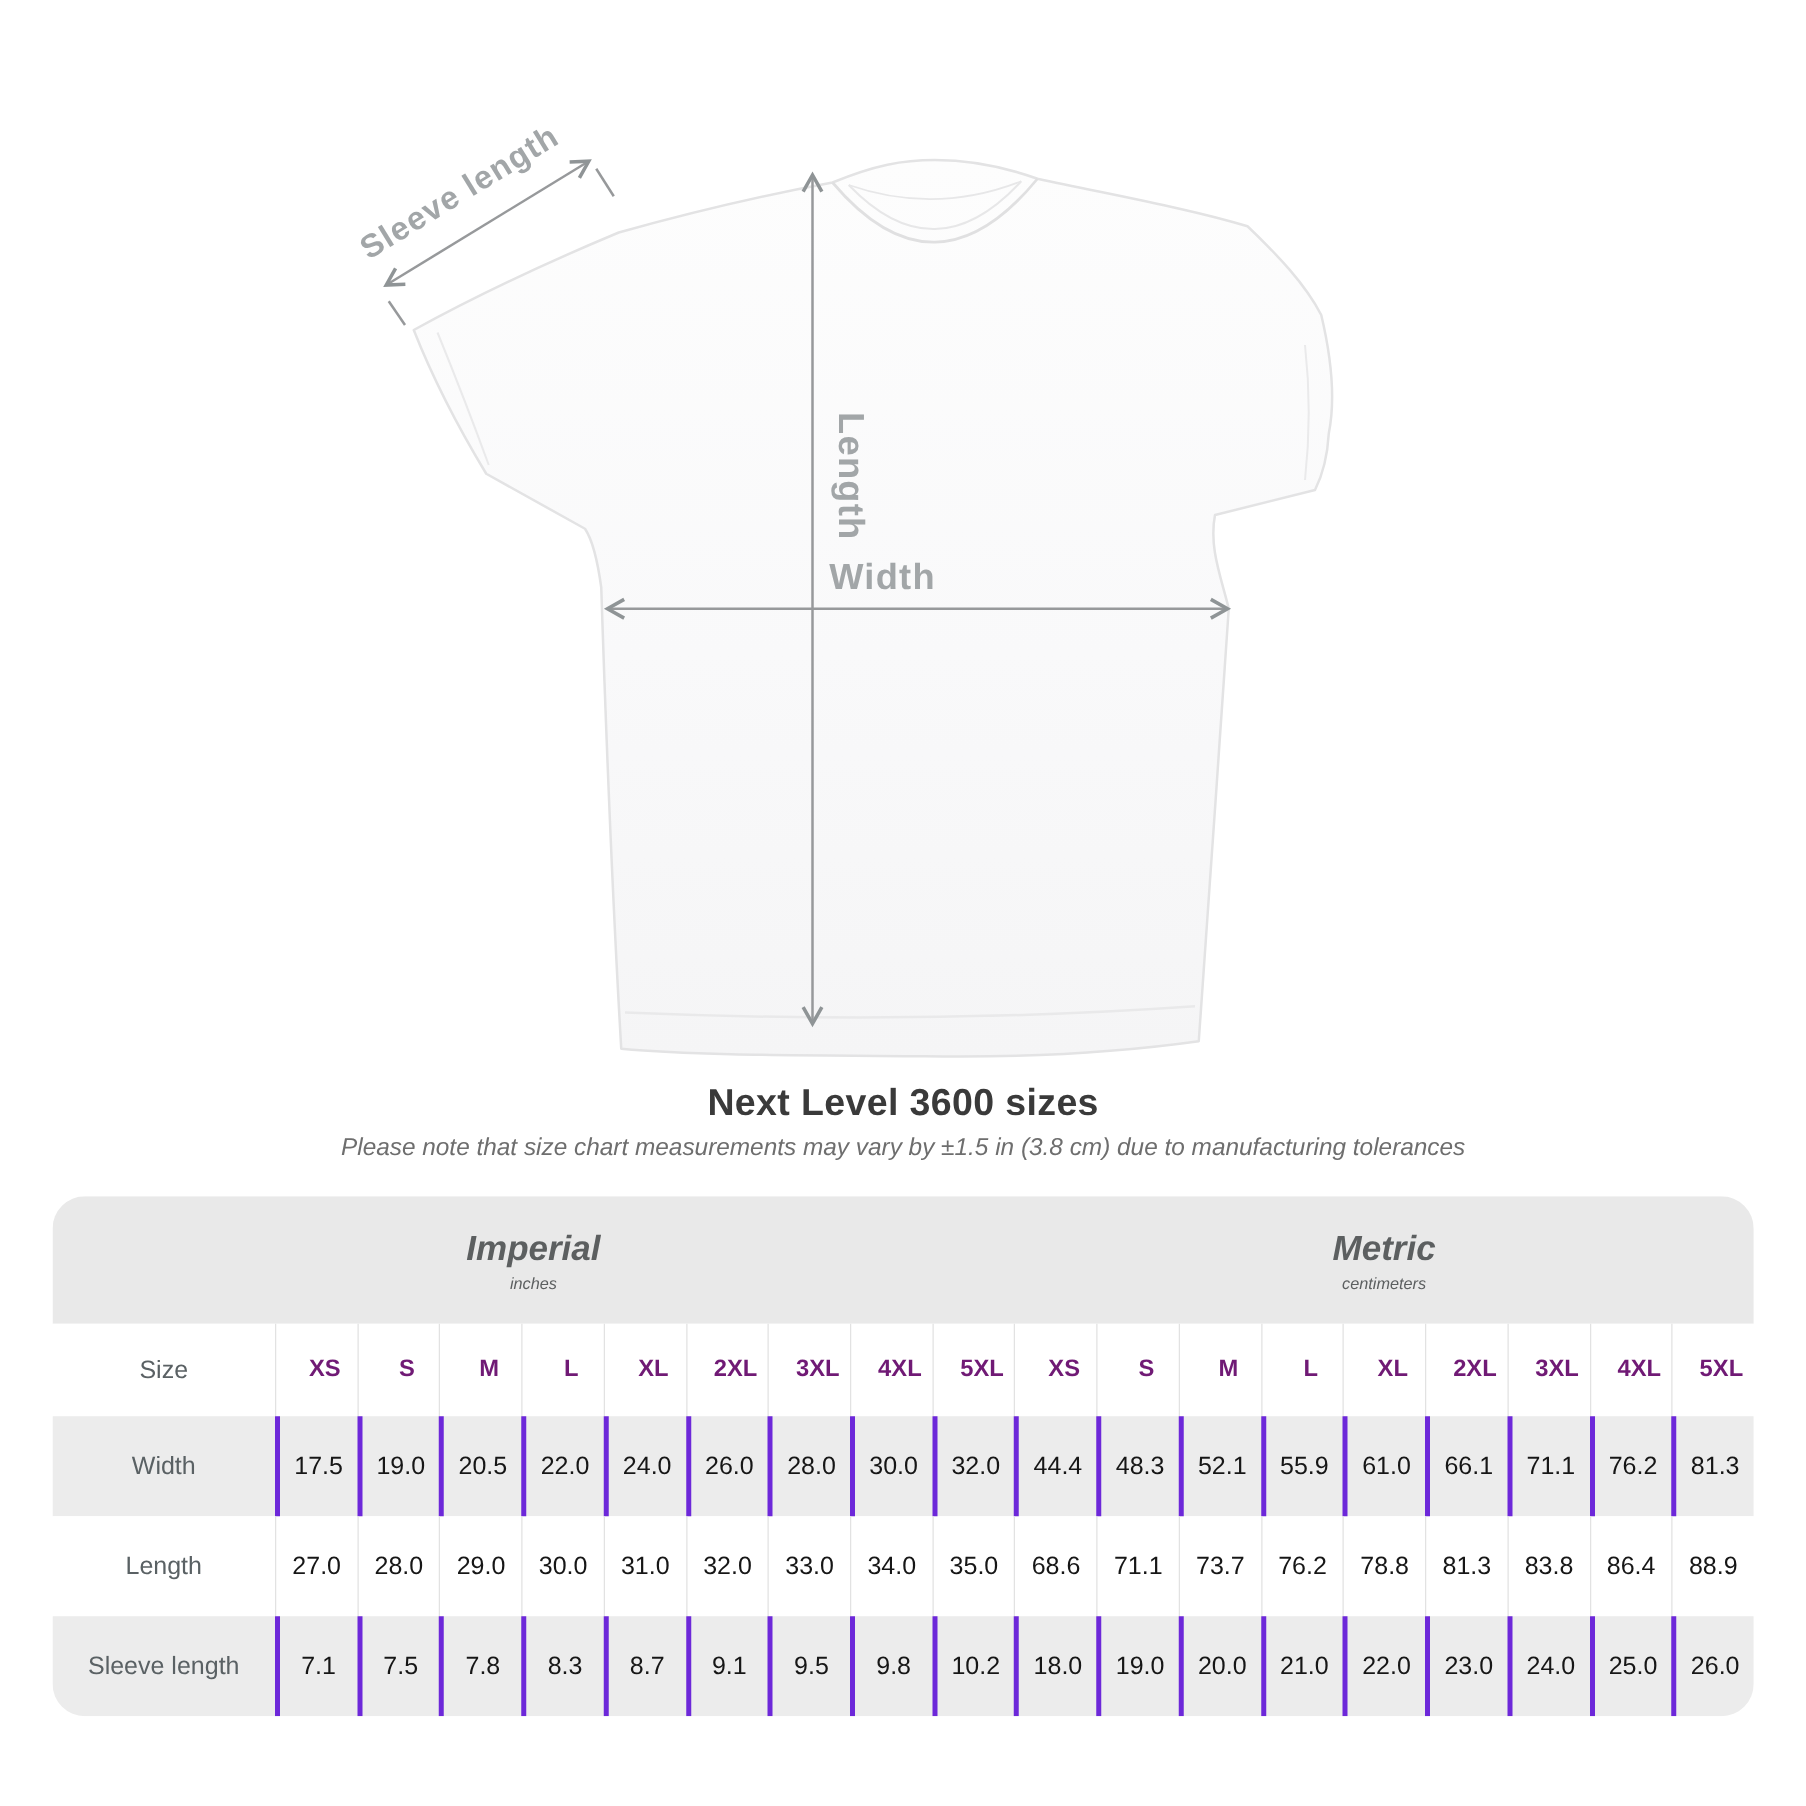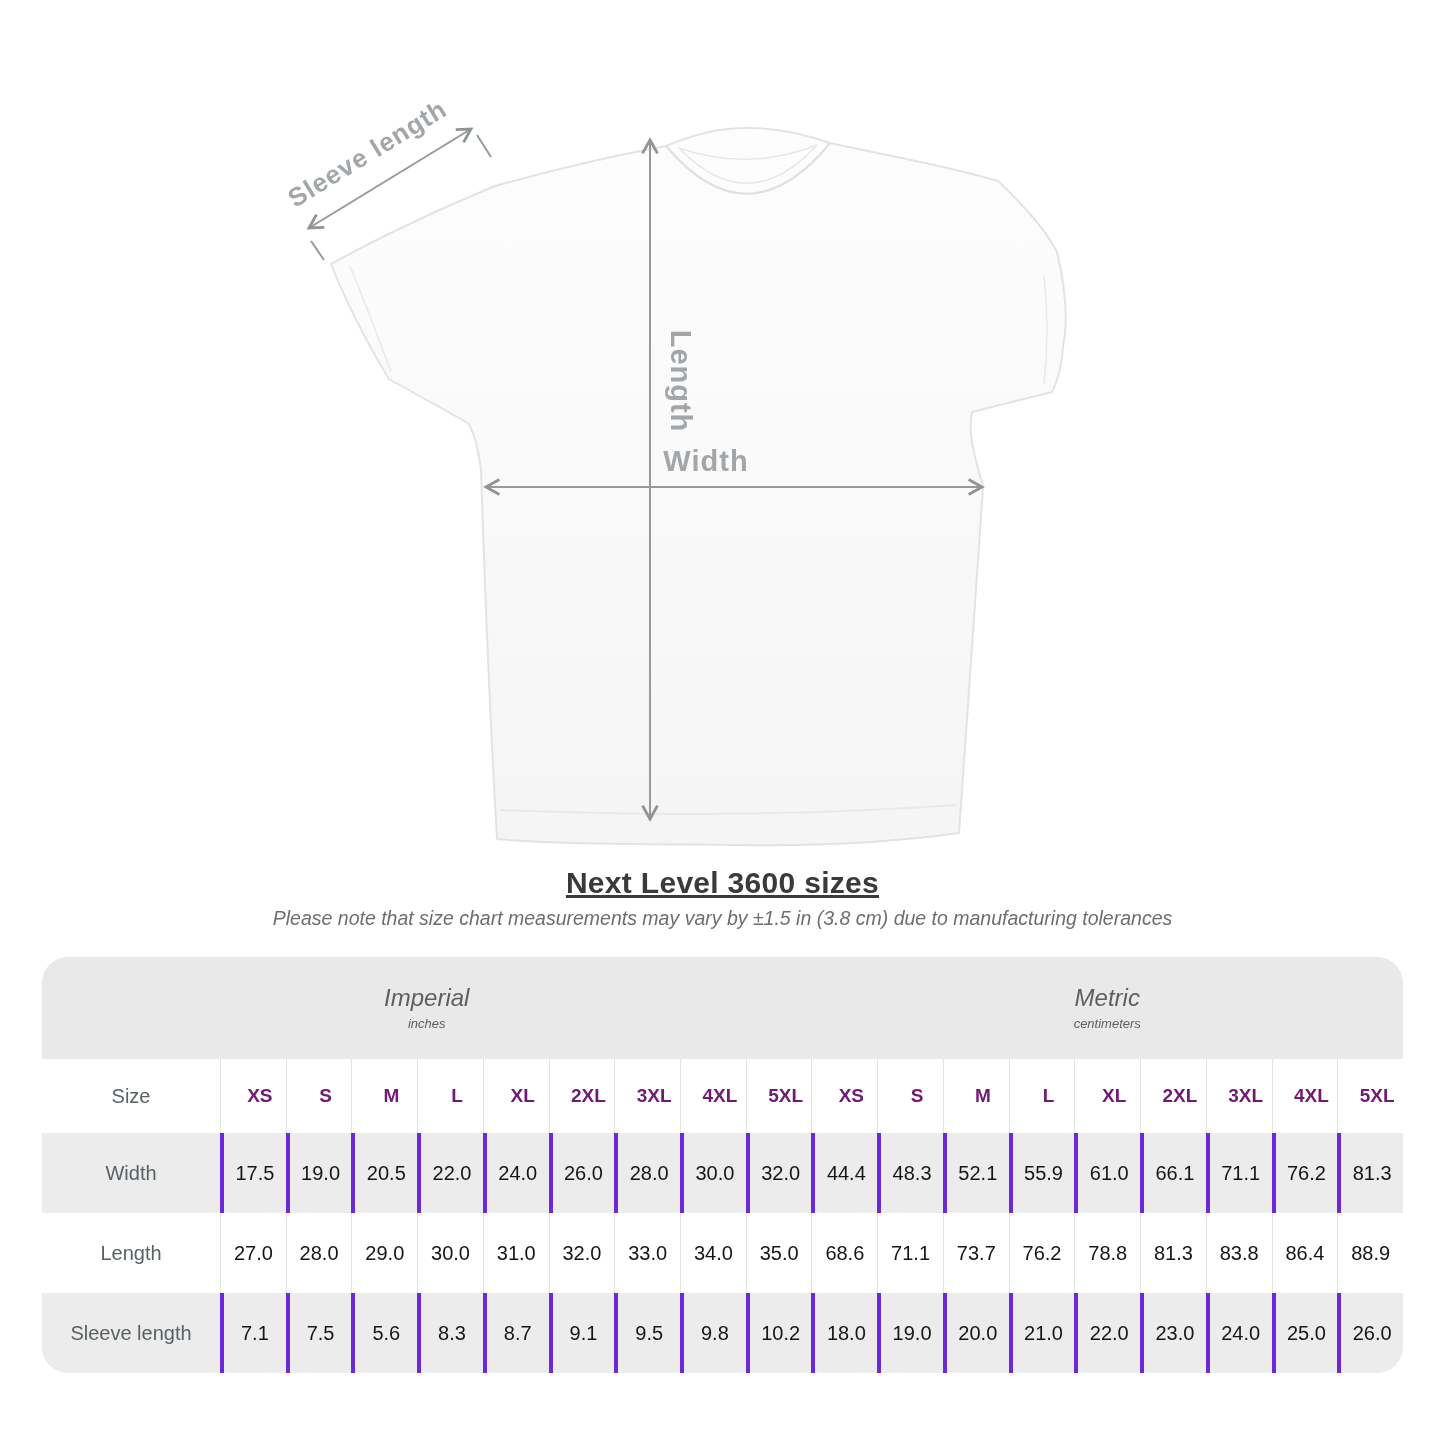--- a/index.html
+++ b/index.html
@@ -8,38 +8,38 @@
     font-family:"Liberation Sans","DejaVu Sans",sans-serif;
     -webkit-font-smoothing:antialiased;
   }
   
   .diagram-wrap{width:1445px;height:862px;position:relative;}
   .diagram-wrap svg{display:block;}
   .ann-text{fill:#a2a6a8;font-weight:bold;}
   
   .title-block{text-align:center;margin-top:4px;}
   .main-title{
-    margin:0;font-size:30px;font-weight:bold;color:#3a3a3a;letter-spacing:.3px;text-decoration:underline;
+    margin:0;font-size:30px;font-weight:bold;color:#3a3a3a;letter-spacing:.3px;
   }
   .sub-title{
     margin:7px 0 17px 0;font-size:19.5px;font-style:italic;color:#6e6e6e;
   }
   
   .size-table{
     width:1361px;margin:27px auto 0 auto;
     border-radius:26px;overflow:hidden;background:#ffffff;
   }
   .trow{
     display:grid;
     grid-template-columns:178px repeat(18,1fr);
     align-items:center;
   }
   .group-row{height:102px;background:#e9e9e9;}
   .group-cell{text-align:center;color:#5c5f60;line-height:1.25;}
-  .group-cell .g-title{font-size:24px;font-weight:normal;font-style:italic;}
+  .group-cell .g-title{font-size:28px;font-weight:bold;font-style:italic;}
   .group-cell .g-unit{font-size:13px;font-style:italic;margin-top:3px;}
   .span-imperial{grid-column:1 / span 10;}
   .span-metric{grid-column:11 / span 9;}
   .header-row{height:74px;background:#ffffff;}
   .data-row{height:80px;background:#ffffff;}
   .data-row.shaded{background:#ececec;}
   .cell{
     height:100%;display:flex;align-items:center;justify-content:center;
     box-sizing:border-box;
   }
@@ -192,21 +192,21 @@
       <div class="cell value-cell">78.8</div>
       <div class="cell value-cell">81.3</div>
       <div class="cell value-cell">83.8</div>
       <div class="cell value-cell">86.4</div>
       <div class="cell value-cell">88.9</div>
     </div>
     <div class="trow data-row shaded">
       <div class="cell label-cell">Sleeve length</div>
       <div class="cell value-cell">7.1</div>
       <div class="cell value-cell">7.5</div>
-      <div class="cell value-cell">5.6</div>
+      <div class="cell value-cell">7.8</div>
       <div class="cell value-cell">8.3</div>
       <div class="cell value-cell">8.7</div>
       <div class="cell value-cell">9.1</div>
       <div class="cell value-cell">9.5</div>
       <div class="cell value-cell">9.8</div>
       <div class="cell value-cell">10.2</div>
       <div class="cell value-cell">18.0</div>
       <div class="cell value-cell">19.0</div>
       <div class="cell value-cell">20.0</div>
       <div class="cell value-cell">21.0</div>

